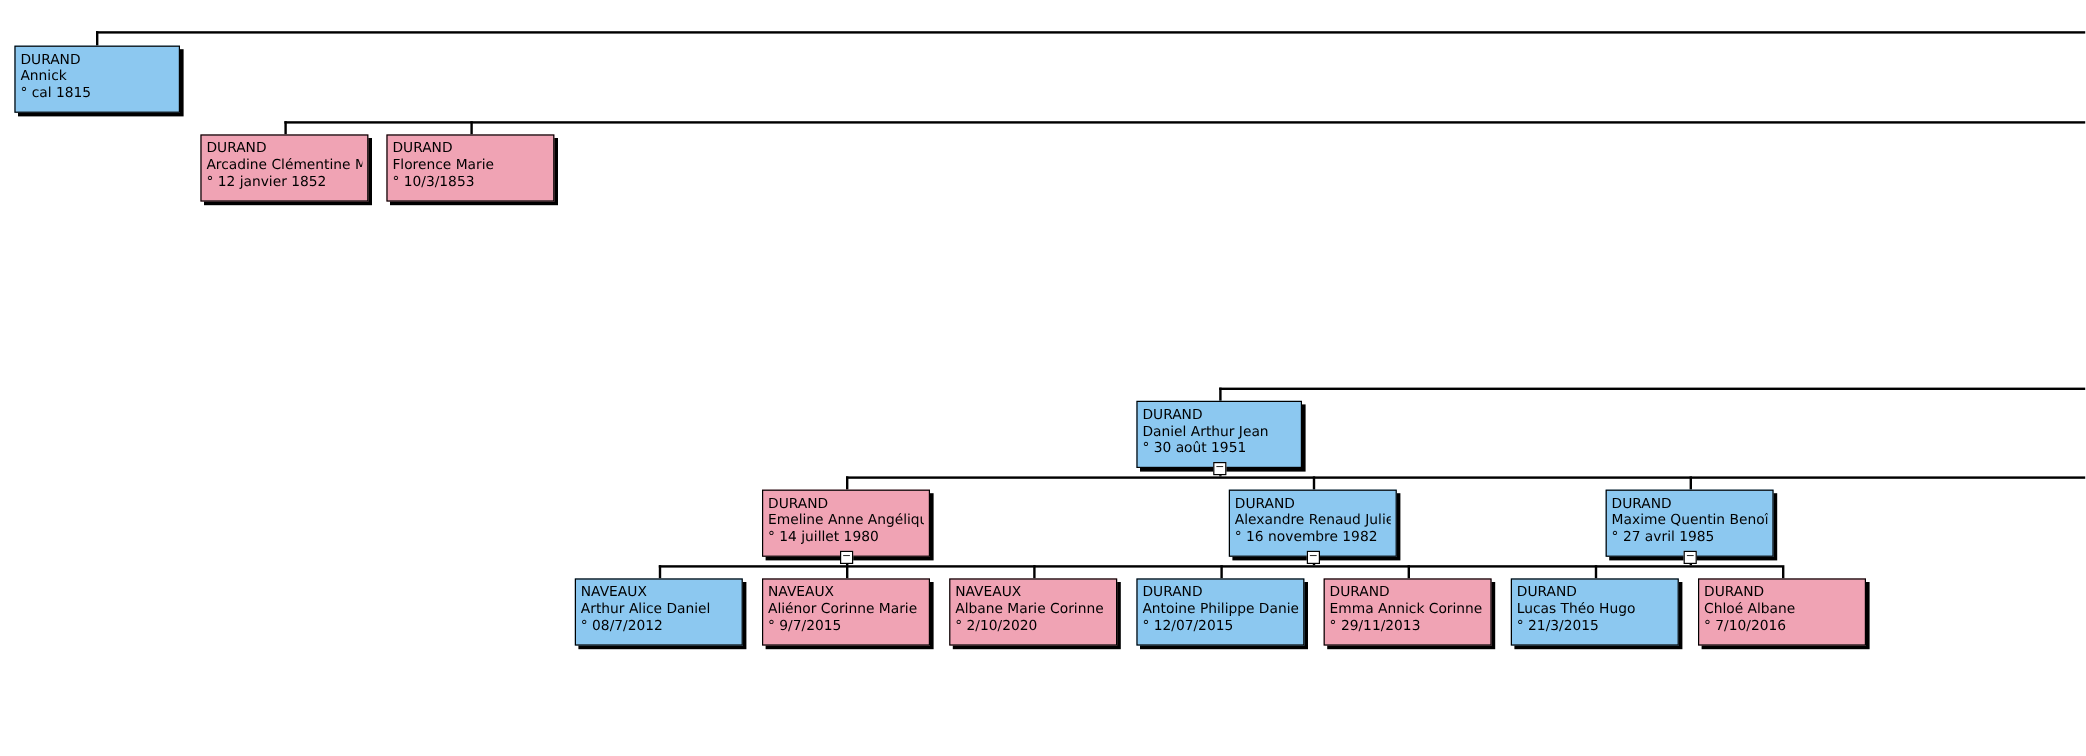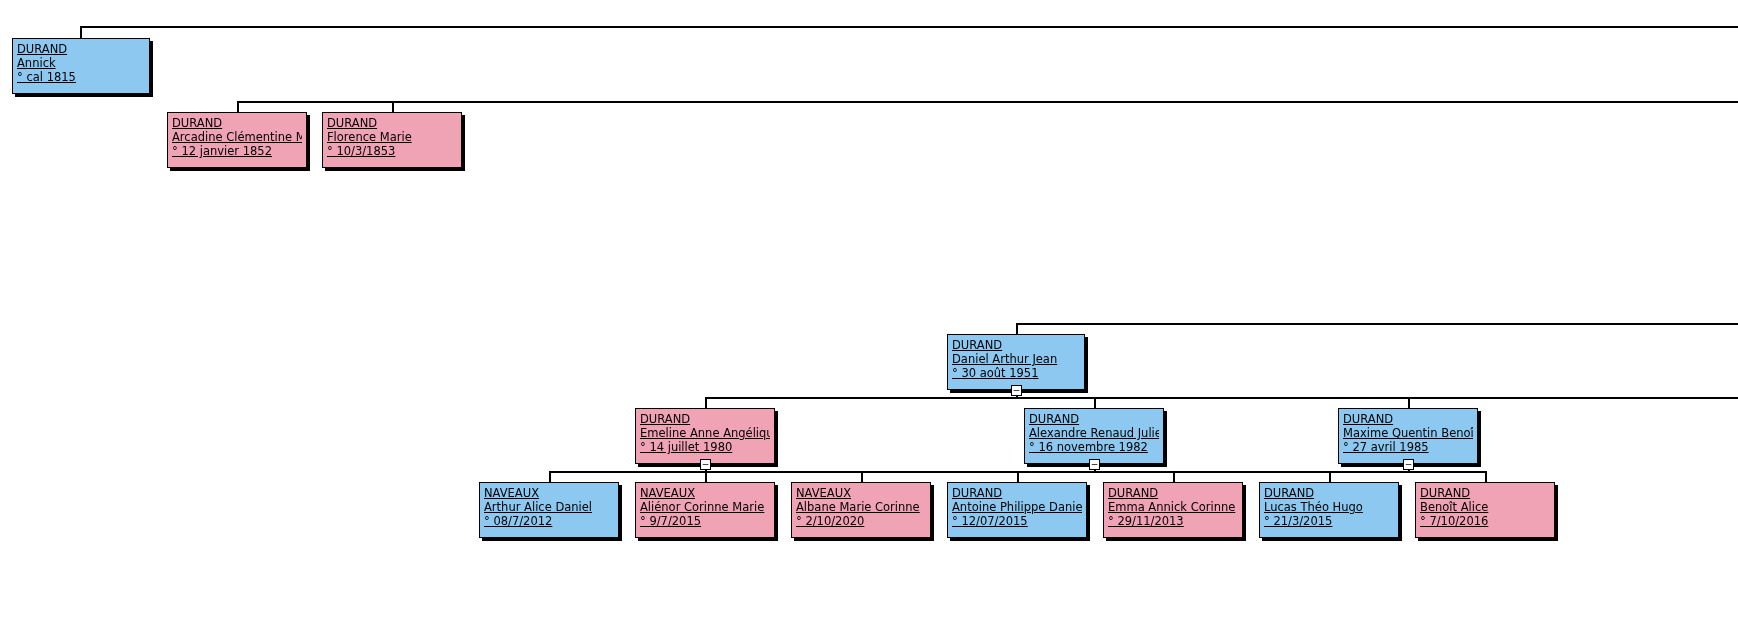--- a/index.html
+++ b/index.html
@@ -27,21 +27,20 @@
     font-size: 11.5px;
     color: #000000;
   }
   .node.male   { background: #8CC8F0; }
   .node.female { background: #F0A3B4; }
   .node .ln, .node .fn, .node .bd {
     display: block;
     overflow: hidden;
     text-overflow: clip;
     white-space: nowrap;
-    text-decoration: underline;
   }
   .hline, .vline {
     position: absolute;
     background: #000000;
   }
   .hline { height: 2px; }
   .vline { width: 2px; }
   .toggle {
     position: absolute;
     width: 11px;
@@ -152,17 +151,17 @@
         <span class="fn">Emma Annick Corinne</span>
         <span class="bd">° 29/11/2013</span>
       </div>
       <div class="node male" style="left: 1259px; top: 482px; width: 140px; height: 56px;">
         <span class="ln">DURAND</span>
         <span class="fn">Lucas Théo Hugo</span>
         <span class="bd">° 21/3/2015</span>
       </div>
       <div class="node female" style="left: 1415px; top: 482px; width: 140px; height: 56px;">
         <span class="ln">DURAND</span>
-        <span class="fn">Benoît Alice</span>
+        <span class="fn">Chloé Albane</span>
         <span class="bd">° 7/10/2016</span>
       </div>
     </div>
 </div>
 
 </body></html>

